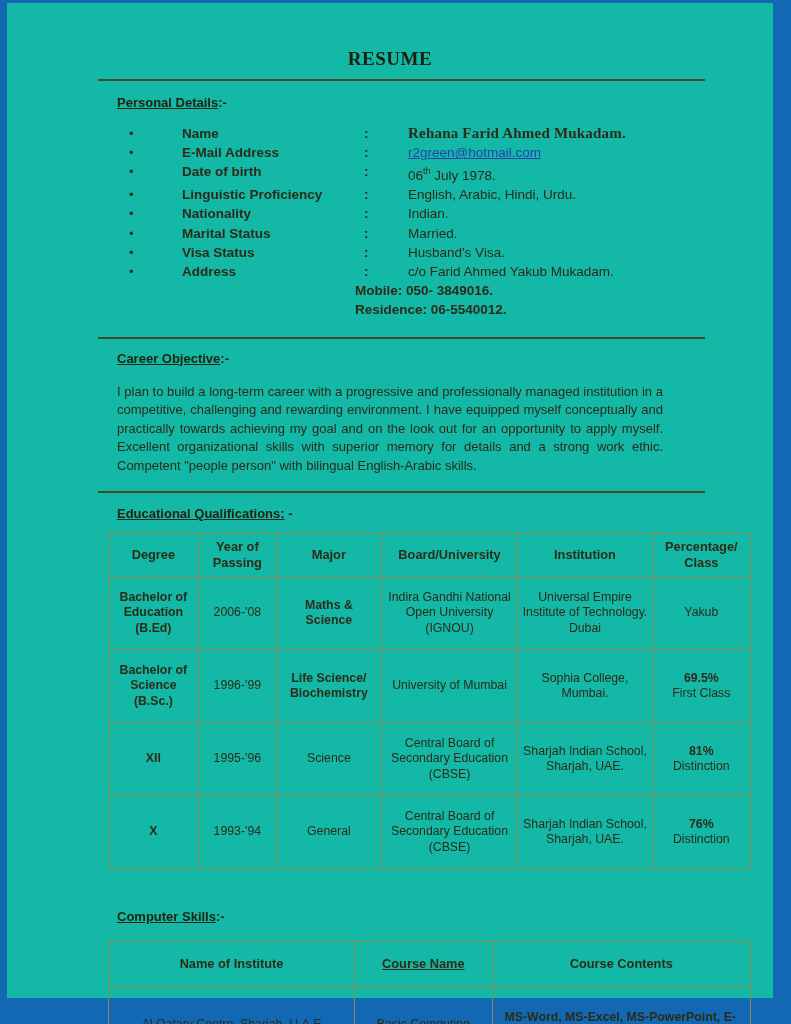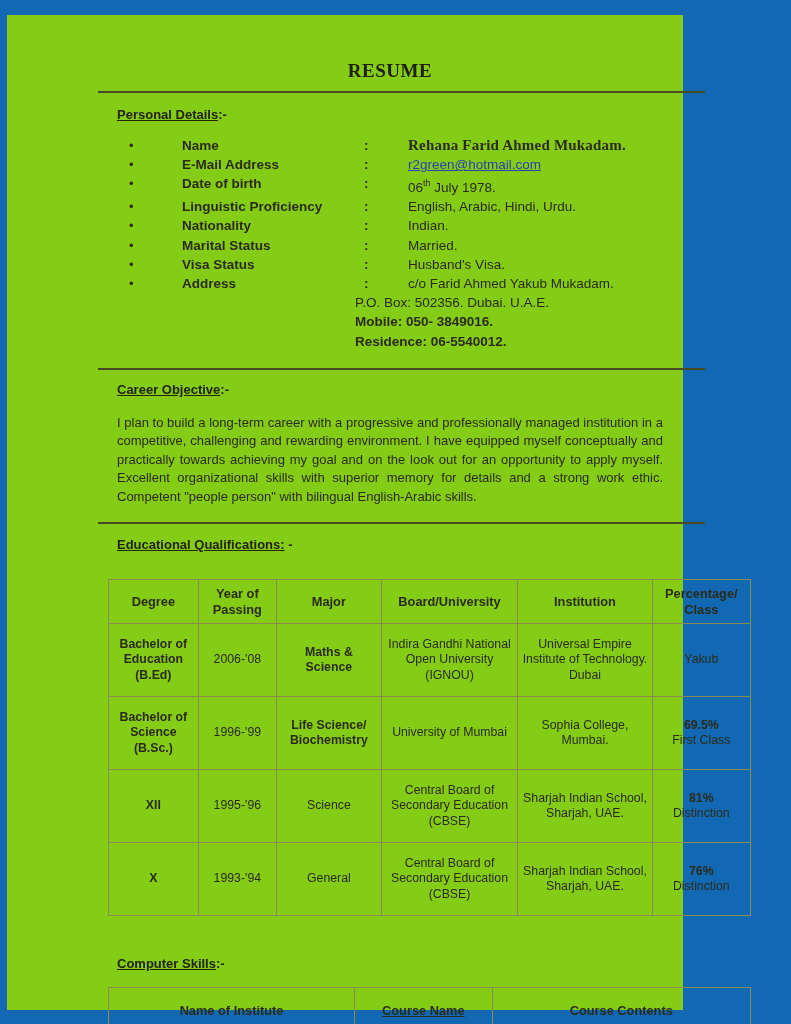--- a/index.html
+++ b/index.html
@@ -9,24 +9,24 @@
   body {
     width: 791px;
     height: 1024px;
     background: #1268b3;
     font-family: "Liberation Sans", sans-serif;
     overflow: hidden;
   }
   .page-frame {
     position: absolute;
     left: 7px;
-    top: 15px;
-    width: 676px;
+    top: 3px;
+    width: 766px;
     height: 995px;
-    background: #84cc16;
+    background: #14b8a6;
   }
   .sheet {
     position: absolute;
     left: 0; top: 0;
     width: 766px;
     height: 995px;
     padding: 0;
     box-sizing: border-box;
     color: #2b2b18;
   }
@@ -214,38 +214,37 @@
         <span class="colon">:</span>
         <span class="dd">Husband's Visa.</span>
       </li>
       <li>
         <span class="bullet">•</span>
         <span class="dt">Address</span>
         <span class="colon">:</span>
         <span class="dd">c/o Farid Ahmed Yakub Mukadam.</span>
       </li>
     </ul>
-    <div class="addr-line">P.O. Box: 502356. Dubai. U.A.E.</div>
     <div class="addr-line b">Mobile: 050- 3849016.</div>
     <div class="addr-line b">Residence: 06-5540012.</div>
 
     <div class="rule thin" style="margin-top:17px;"></div>
 
     <div class="section-head" style="margin-top:12px;">
       <span class="u">Career Objective</span><span>:-</span>
     </div>
     <p class="objective">I plan to build a long-term career with a progressive and professionally managed institution in a competitive, challenging and rewarding environment. I have equipped myself conceptually and practically towards achieving my goal and on the look out for an opportunity to apply myself. Excellent organizational skills with superior memory for details and a strong work ethic. Competent "people person" with bilingual English-Arabic skills.</p>
 
     <div class="rule thin" style="margin-top:16px;"></div>
 
     <div class="section-head" style="margin-top:13px;">
       <span class="u">Educational Qualifications:</span><span> -</span>
     </div>
 
-    <table class="grid edu-table" style="margin-top:27px;">
+    <table class="grid edu-table" style="margin-top:11px;">
       <thead>
         <tr>
           <th class="c0">Degree</th>
           <th class="c1">Year of Passing</th>
           <th class="c2">Major</th>
           <th class="c3">Board/University</th>
           <th class="c4">Institution</th>
           <th class="c5">Percentage/ Class</th>
         </tr>
       </thead>

